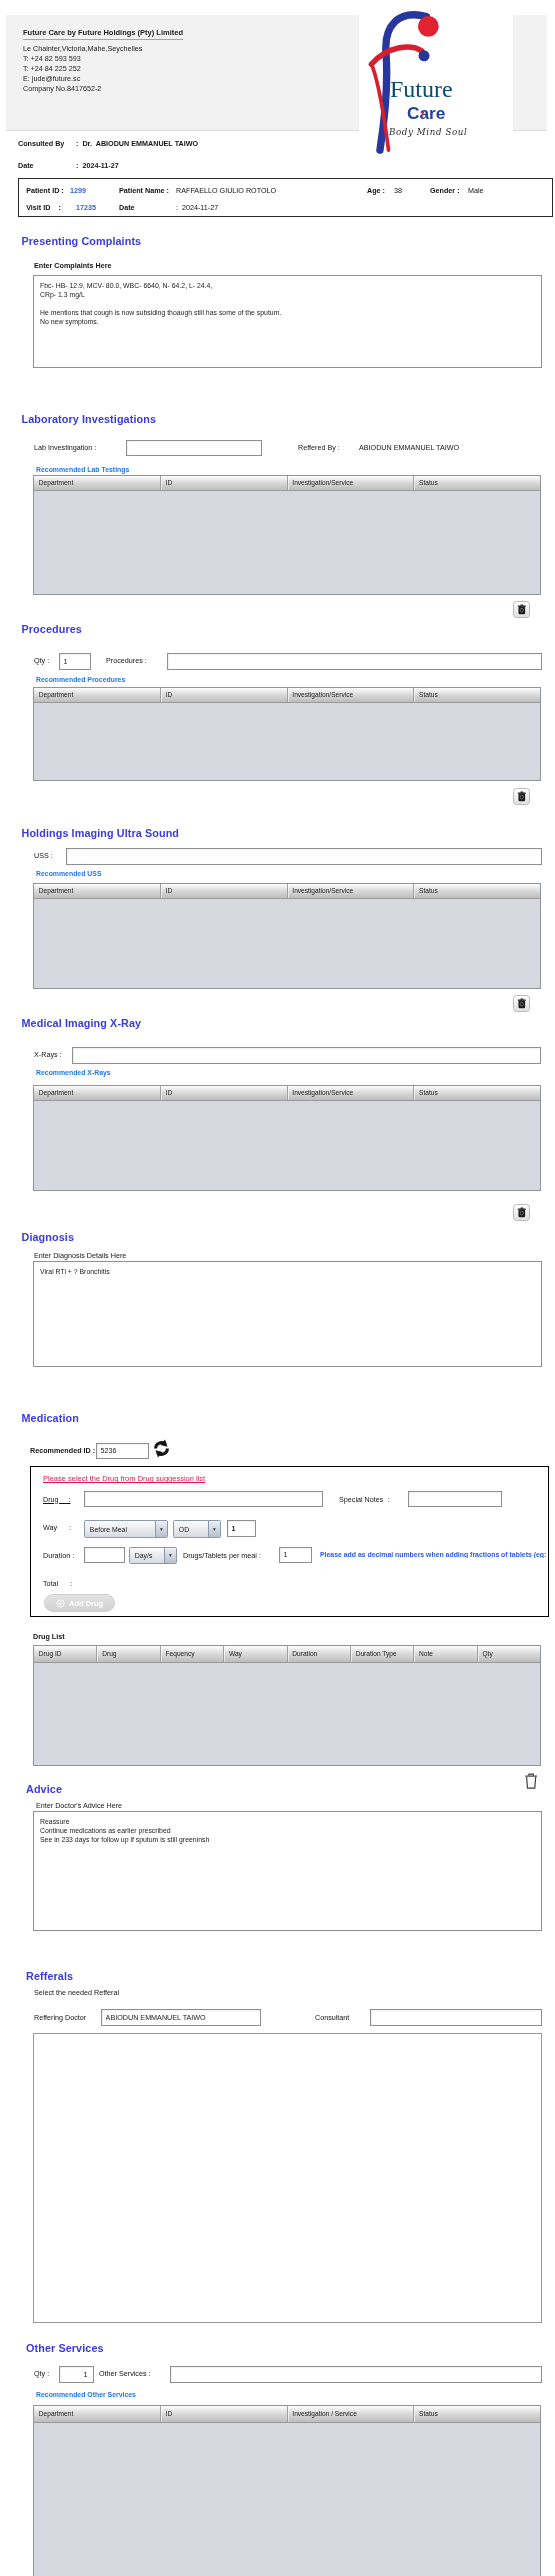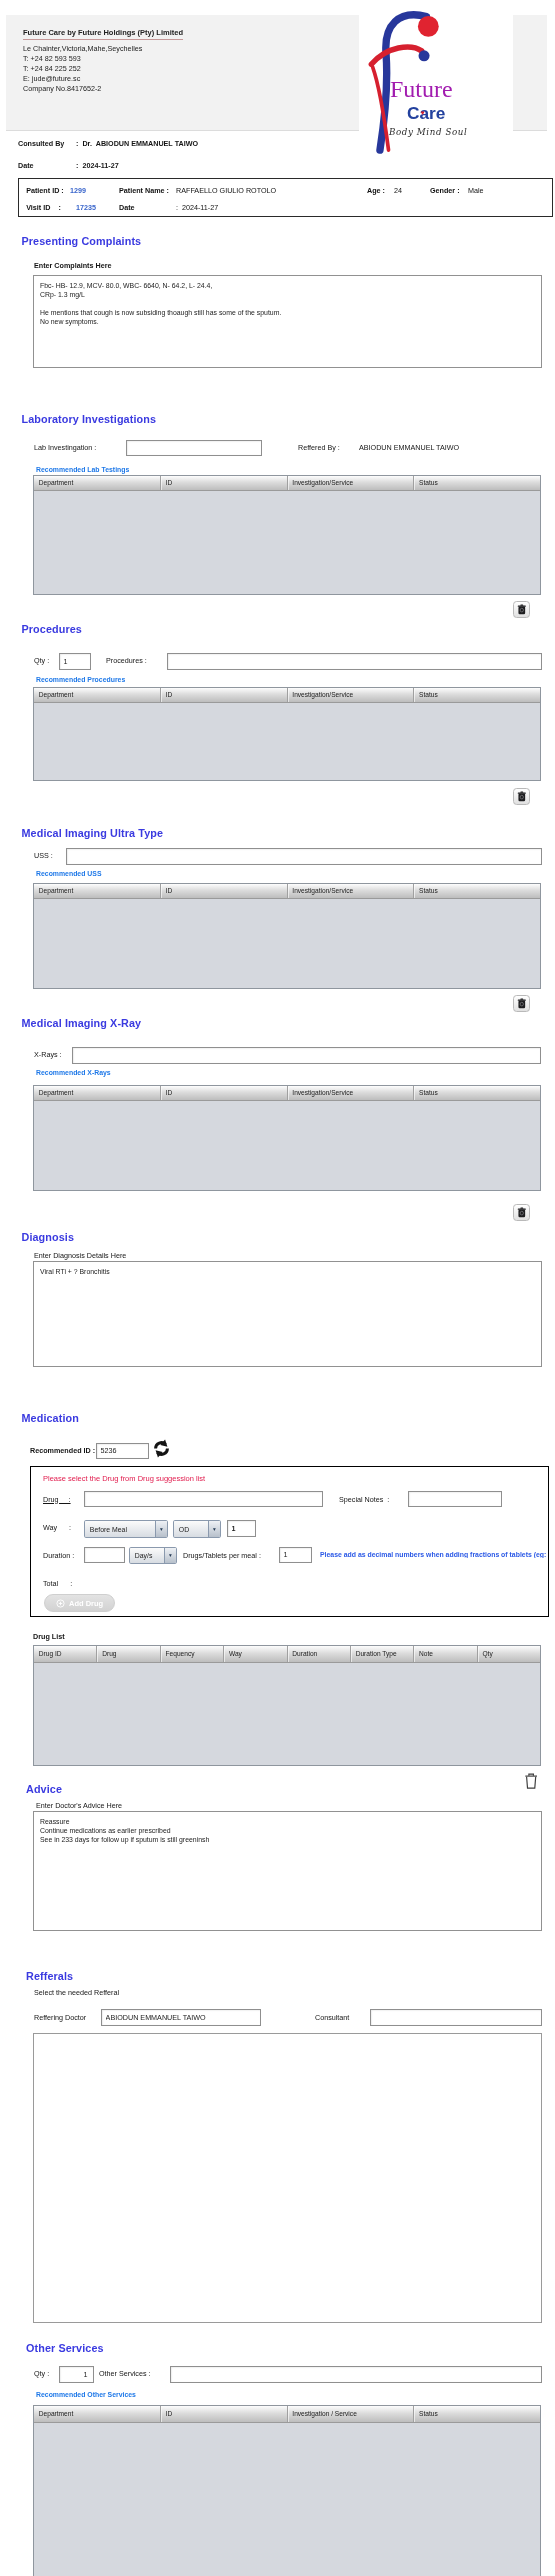--- a/index.html
+++ b/index.html
@@ -20,21 +20,21 @@
   
   .band{position:absolute;left:6px;top:15px;width:541px;height:115px;background:#f2f2f2;
         border-bottom:0.6px solid #dcdcdc;}
   .company{position:absolute;left:23px;top:28px;}
   .company-name{font-size:7.5px;font-weight:bold;color:#222;padding-bottom:1.8px;
         border-bottom:1.2px solid #c59898;width:max-content;}
   .company-line{font-size:7.2px;color:#222;line-height:10px;}
   .company .addr{margin-top:4.2px;}
   .logo-box{position:absolute;left:359px;top:4.8px;width:154px;height:154px;background:#fff;}
   .logo-future{position:absolute;left:31px;top:71px;font-family:"Liberation Serif",serif;
-        font-size:24px;color:#a21caf;}
+        font-size:24px;color:#0c4a6e;}
   .logo-care{position:absolute;left:48px;top:98px;font-size:17.3px;font-weight:bold;color:#23419e;}
   .logo-care .aa{position:relative;}
   .logo-care .heart{position:absolute;left:1.2px;top:6.6px;font-size:6.6px;color:#d6202f;}
   .logo-tagline{position:absolute;left:30px;top:122px;font-family:"DejaVu Serif",serif;
         font-style:italic;font-size:8.7px;color:#2b2b2b;letter-spacing:0.6px;}
   
   .pbox{position:absolute;left:18px;top:178px;width:535px;height:39px;border:0.9px solid #2a2a2a;
         background:#fff;box-sizing:border-box;}
   .pbox span{position:absolute;font-size:7.2px;}
   
@@ -49,21 +49,21 @@
   
   .trash-btn{position:absolute;width:16.7px;height:16.7px;border:0.6px solid #b9b9b9;border-radius:3.6px;
         background:linear-gradient(#ffffff,#e0e0e0);display:flex;align-items:center;
         justify-content:center;cursor:pointer;padding:0;}
   .trash-plain{position:absolute;width:19px;height:21.5px;border:none;background:transparent;
         display:flex;align-items:center;justify-content:center;cursor:pointer;padding:0;}
   
   .med-box{position:absolute;left:30px;top:1466px;width:519px;height:151px;border:1.2px solid #000;
         box-sizing:border-box;background:#fff;overflow:hidden;}
   .med-box .lbl{font-size:7.2px;}
-  .red-note{position:absolute;left:12px;top:7.2px;font-size:7.5px;color:#e11a4c;}
+  .red-note{position:absolute;left:12px;top:7.2px;font-size:7.5px;color:#e11a4c;text-decoration:underline;}
   .blue-note{position:absolute;left:289px;top:84px;width:226px;font-size:6.9px;font-weight:bold;
         color:#2b59e6;white-space:nowrap;overflow:hidden;}
   .dd{position:absolute;height:18px;box-sizing:border-box;border:0.6px solid #8a99ad;border-radius:1.8px;
         background:linear-gradient(#fbfbfb,#d7dce2);display:flex;align-items:center;
         font-size:6.9px;color:#222;padding-left:4.8px;cursor:pointer;}
   .dd .arrow{margin-left:auto;width:11.4px;align-self:stretch;border-left:0.6px solid #8a99ad;
         background:linear-gradient(#eef1f5,#b7c0cb);display:flex;align-items:center;
         justify-content:center;font-size:4.8px;color:#243a55;border-radius:0 1.2px 1.2px 0;}
   .add-btn{position:absolute;left:13px;top:127px;width:71px;height:18px;border:0.6px solid #cfcfcf;
         border-radius:9.6px;background:linear-gradient(#e3e3e3,#d2d2d2);color:#fff;font-weight:bold;
@@ -107,21 +107,21 @@
   <div class="lbl b" style="left:18px;top:161px;">
     <span class="pre" style="display:inline-block;width:58px;">Date</span><span class="pre">:  2024-11-27</span>
   </div>
 
   <div class="pbox">
     <span class="b pre" style="left:7.2px;top:6.6px;">Patient ID :</span>
     <span class="b" style="left:51px;top:6.6px;color:#3a66cc;">1299</span>
     <span class="b pre" style="left:100px;top:6.6px;">Patient Name :</span>
     <span style="left:157px;top:6.6px;">RAFFAELLO GIULIO ROTOLO</span>
     <span class="b pre" style="left:348px;top:6.6px;">Age :</span>
-    <span style="left:375px;top:6.6px;">24</span>
+    <span style="left:375px;top:6.6px;">38</span>
     <span class="b pre" style="left:411px;top:6.6px;text-align:center;">Gender :</span>
     <span style="left:449px;top:6.6px;">Male</span>
     <span class="b pre" style="left:7.2px;top:24px;">Visit ID    :</span>
     <span class="b" style="left:57px;top:24px;color:#3a66cc;">17235</span>
     <span class="b pre" style="left:100px;top:24px;">Date</span>
     <span class="pre" style="left:157px;top:24px;">:  2024-11-27</span>
   </div>
 
   <div class="sec-title" style="left:21.5px;top:235px;">Presenting Complaints</div>
   <div class="lbl b" style="left:34px;top:261px;">Enter Complaints Here</div>
@@ -172,21 +172,21 @@
   </div>
   <button class="trash-btn" style="left:513px;top:788px;">
     <svg width="9.6" height="10.8" viewBox="0 0 20 22">
       <rect x="3" y="5" width="14" height="16" rx="2.5" fill="#1d1d1f"></rect>
       <rect x="1.5" y="3" width="17" height="2.6" rx="1.2" fill="#1d1d1f"></rect>
       <rect x="7" y="1" width="6" height="2.4" rx="1.2" fill="#1d1d1f"></rect>
       <ellipse cx="10" cy="12.5" rx="3.4" ry="3.8" fill="none" stroke="#8d8d92" stroke-width="1.3"></ellipse>
     </svg>
   </button>
 
-  <div class="sec-title" style="left:21.5px;top:827px;">Medical Imaging Ultra Type</div>
+  <div class="sec-title" style="left:21.5px;top:827px;">Holdings Imaging Ultra Sound</div>
   <div class="lbl" style="left:34px;top:851px;">USS :</div>
   <input class="tb" style="left: 66px; top: 848px; width: 476px; height: 16.7px;" type="text" value="">
   <div class="link-lbl" style="left:36px;top:870px;">Recommended USS</div>
   <div class="svc-table" style="left:33px;top:883px;height:106px;">
     <div class="svc-head">
       <div class="svc-cell">Department</div>
       <div class="svc-cell">ID</div>
       <div class="svc-cell">Investigation/Service</div>
       <div class="svc-cell">Status</div>
     </div>

